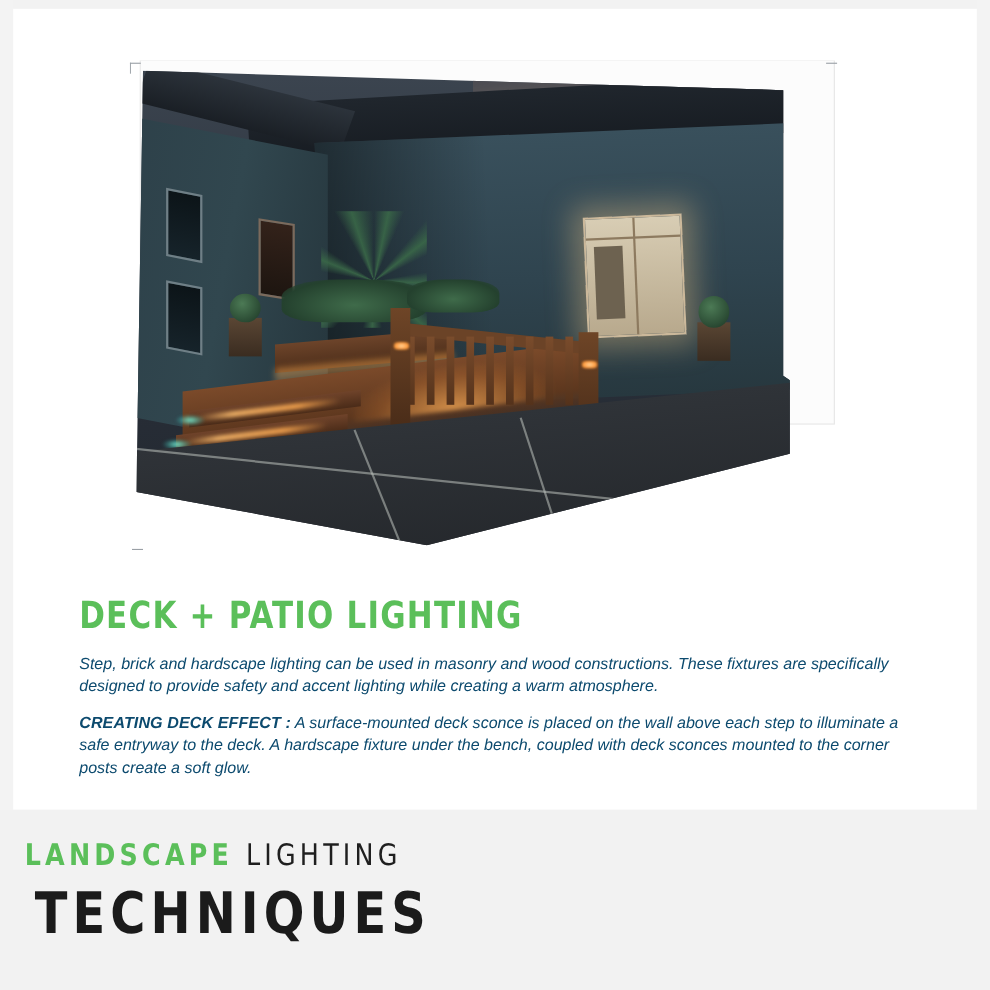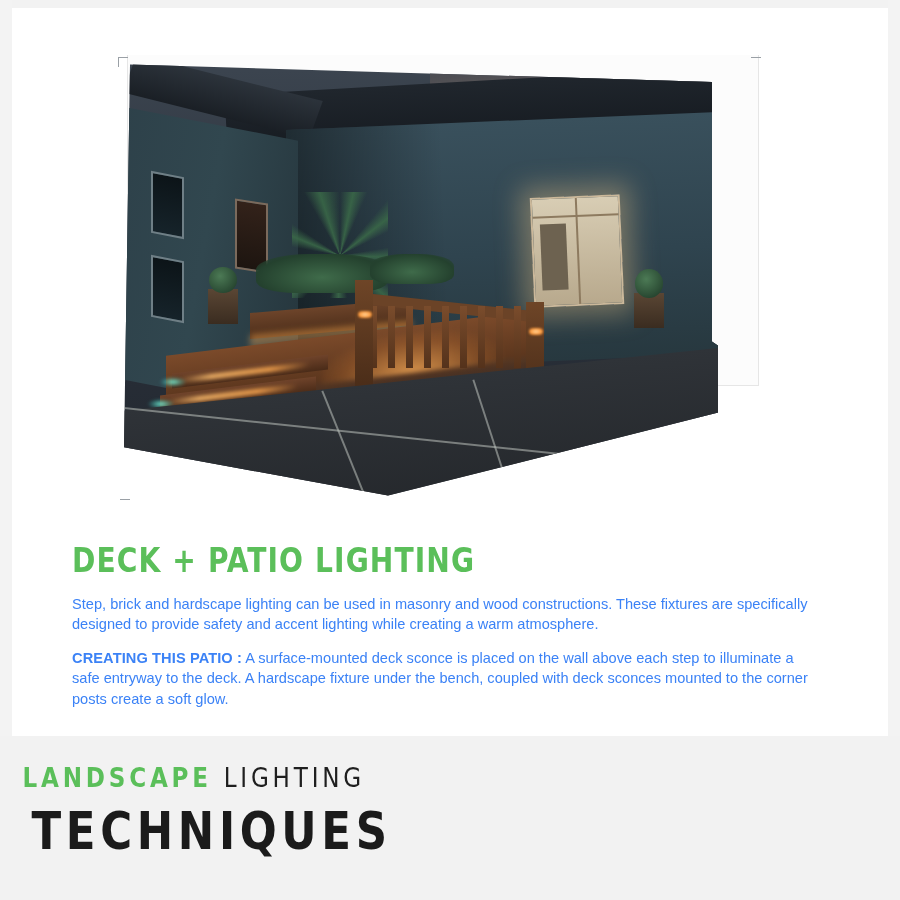--- a/index.html
+++ b/index.html
@@ -302,23 +302,24 @@
     letter-spacing: 1.2px;
     color: #5bbf5a;
     margin: 0 0 14px 0;
     text-transform: uppercase;
     transform: scaleX(0.92);
     transform-origin: left center;
   }
   .body-text {
     font-size: 14.6px;
     line-height: 1.38;
-    color: #3b82f6;
+    color: #0c4a6e;
     margin: 0 0 14px 0;
     max-width: 748px;
+    font-style: italic;
   }
   .body-text .lead {
     font-weight: 700;
     letter-spacing: 0.1px;
   }
 
   
   .footer {
     position: absolute;
     left: 0; bottom: 0;
@@ -441,21 +442,21 @@
       <div class="tick" style="right:22px; top:2px; width:10px; height:1px;"></div>
       <div class="tick" style="left:2px; bottom:10px; width:10px; height:1px;"></div>
     </div>
   </div>
 
   <div class="content">
     <h1 class="headline">DECK + PATIO LIGHTING</h1>
 
     <p class="body-text">Step, brick and hardscape lighting can be used in masonry and wood constructions. These fixtures are specifically designed to provide safety and accent lighting while creating a warm atmosphere.</p>
 
-    <p class="body-text"><span class="lead">CREATING THIS PATIO :</span><span> A surface-mounted deck sconce is placed on the wall above each step to illuminate a safe entryway to the deck. A hardscape fixture under the bench, coupled with deck sconces mounted to the corner posts create a soft glow.</span></p>
+    <p class="body-text"><span class="lead">CREATING DECK EFFECT :</span><span> A surface-mounted deck sconce is placed on the wall above each step to illuminate a safe entryway to the deck. A hardscape fixture under the bench, coupled with deck sconces mounted to the corner posts create a soft glow.</span></p>
   </div>
 
   <div class="footer">
     <div class="footer-inner">
       <div class="foot-line1"><span class="green">LANDSCAPE</span>
         <span class="dark">LIGHTING</span></div>
       <div class="foot-line2">TECHNIQUES</div>
     </div>
   </div>
 

